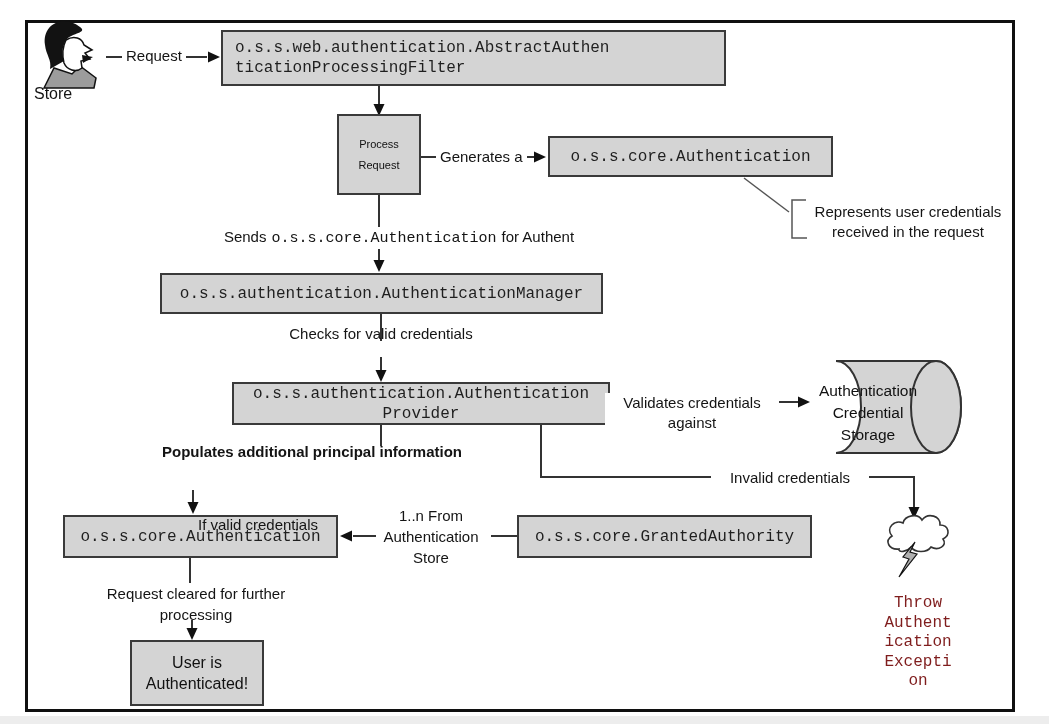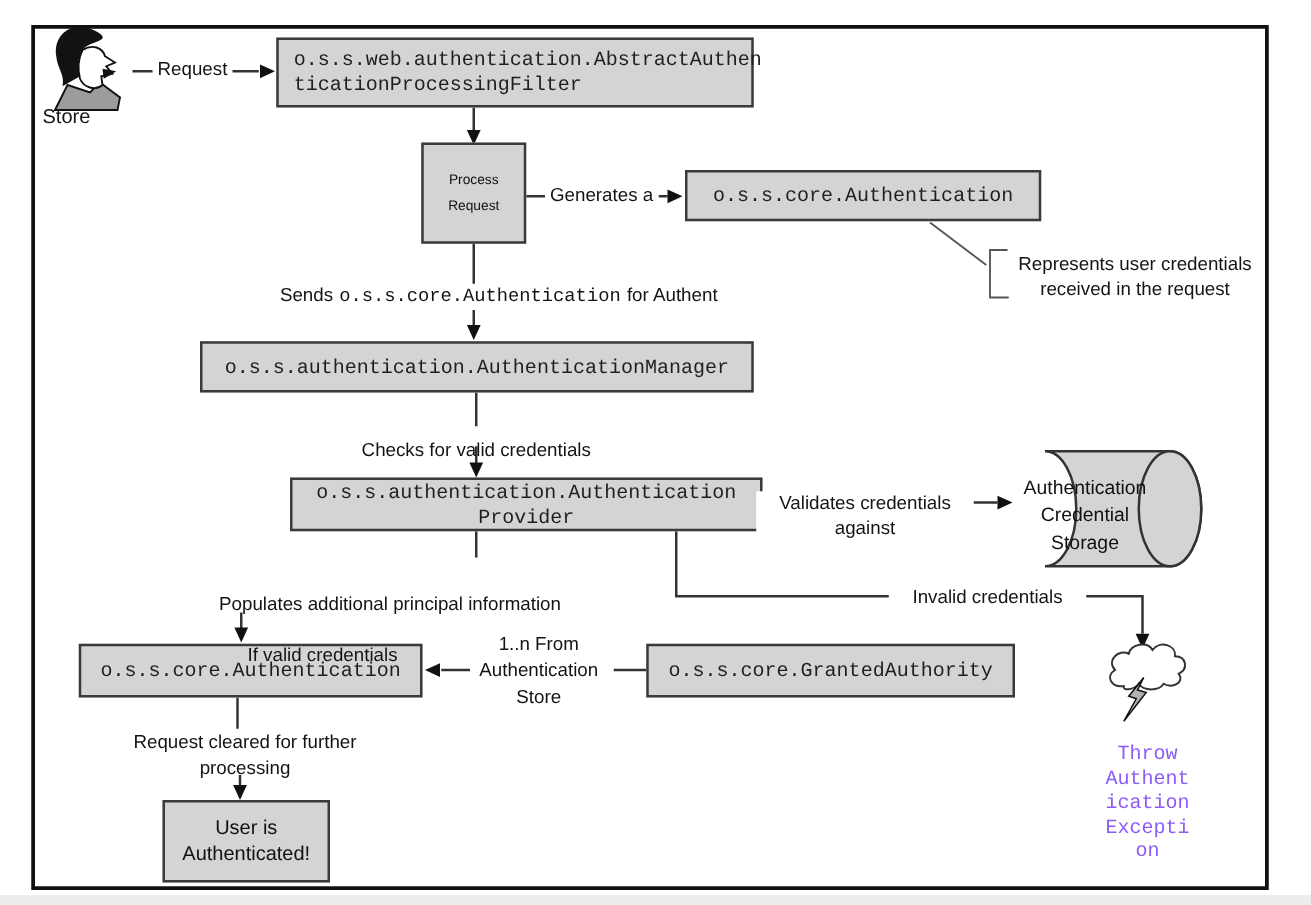--- a/index.html
+++ b/index.html
@@ -13,21 +13,21 @@
         z-index:2;display:flex;flex-direction:column;justify-content:center;}
   .mono{font-family:"Liberation Mono","DejaVu Sans Mono",monospace;color:#1f1f1f;}
   .node.mono-box{font-size:16px;line-height:20px;}
   .node .bl{white-space:pre;}
   .ctr{text-align:center;}
   .lbl{position:absolute;z-index:3;font-size:15px;line-height:20px;color:#141414;}
   .onwire{background:#ffffff;padding:0 4px;}
   .code-inline{font-family:"Liberation Mono","DejaVu Sans Mono",monospace;margin:0 5px;}
   .cyl-text{position:absolute;z-index:3;font-size:15.5px;line-height:22px;text-align:center;}
   .throw-text{position:absolute;z-index:3;font-family:"Liberation Mono","DejaVu Sans Mono",monospace;
-              font-size:16px;line-height:19.5px;text-align:center;color:#8b5cf6;}
+              font-size:16px;line-height:19.5px;text-align:center;color:#7f1d1d;}
 </style>
 </head>
 <body>
 
 <div id="stage">
 
   <div class="border-frame"></div>
   <div class="bottom-strip"></div>
 
   <svg class="wires" width="1049" height="724" viewBox="0 0 1049 724">
@@ -82,21 +82,21 @@
       <path d="M836 361 L936 361 A25 46 0 0 1 936 453 L836 453 A25 46 0 0 0 836 361 Z" fill="#d4d4d4" stroke="#333" stroke-width="2"></path>
       <ellipse cx="936" cy="407" rx="25" ry="46" fill="#d4d4d4" stroke="#333" stroke-width="2"></ellipse>
     </g>
 
     <g>
       <path d="M899 549 C889 550 884 541 892 536 C885 528 895 519 903 523 C905 515 918 513 922 520 C928 512 941 516 940 525 C949 525 951 535 943 539 C948 546 938 551 931 547 C927 553 915 553 911 547 C907 552 898 553 899 549 Z" fill="#ffffff" stroke="#333" stroke-width="1.6"></path>
       <path d="M915 542 L903 557 L909 559 L899 577 L917 554 L910 552 Z" fill="#b0b0b0" stroke="#111" stroke-width="1.2"></path>
     </g>
   </svg>
 
-  <div class="node mono mono-box" style="left:221px;top:30px;width:382px;height:56px;padding:4px 12px;">
+  <div class="node mono mono-box" style="left:221px;top:30px;width:505px;height:56px;padding:4px 12px;">
     <div class="bl">o.s.s.web.authentication.AbstractAuthen</div>
     <div class="bl">ticationProcessingFilter</div>
   </div>
 
   <div class="node ctr" style="left:337px;top:114px;width:84px;height:81px;font-size:11px;line-height:21px;">
     <div>Process</div>
     <div>Request</div>
   </div>
 
   <div class="node mono mono-box ctr" style="left:548px;top:136px;width:285px;height:41px;">
@@ -147,30 +147,30 @@
 
   <div class="lbl ctr" style="left:802px;top:202px;width:212px;">
     <div>Represents user credentials</div>
     <div>received in the request</div>
   </div>
 
   <div class="lbl ctr onwire" style="left:195px;top:227px;width:400px;">
     <span>Sends</span><span class="code-inline">o.s.s.core.Authentication</span><span>for Authent</span>
   </div>
 
-  <div class="lbl ctr" style="left:231px;top:351px;width:300px;">Checks for valid credentials</div>
+  <div class="lbl ctr" style="left:231px;top:324px;width:300px;">Checks for valid credentials</div>
 
   <div class="lbl ctr onwire" style="left:605px;top:393px;width:166px;">
     <div>Validates credentials</div>
     <div>against</div>
   </div>
 
   <div class="lbl ctr onwire" style="left:711px;top:468px;width:150px;">Invalid credentials</div>
 
-  <div class="lbl ctr" style="left:112px;top:474px;width:400px;">Populates additional principal information</div>
+  <div class="lbl ctr" style="left:112px;top:442px;width:400px;font-weight:bold;">Populates additional principal information</div>
   <div class="lbl ctr" style="left:112px;top:471px;width:292px;margin-top:44px;">If valid credentials</div>
 
   <div class="lbl ctr" style="left:372px;top:505px;width:118px;line-height:21px;">
     <div>1..n From</div>
     <div>Authentication</div>
     <div>Store</div>
   </div>
 
   <div class="lbl ctr" style="left:76px;top:583px;width:240px;line-height:21px;">
     <div>Request cleared for further</div>

